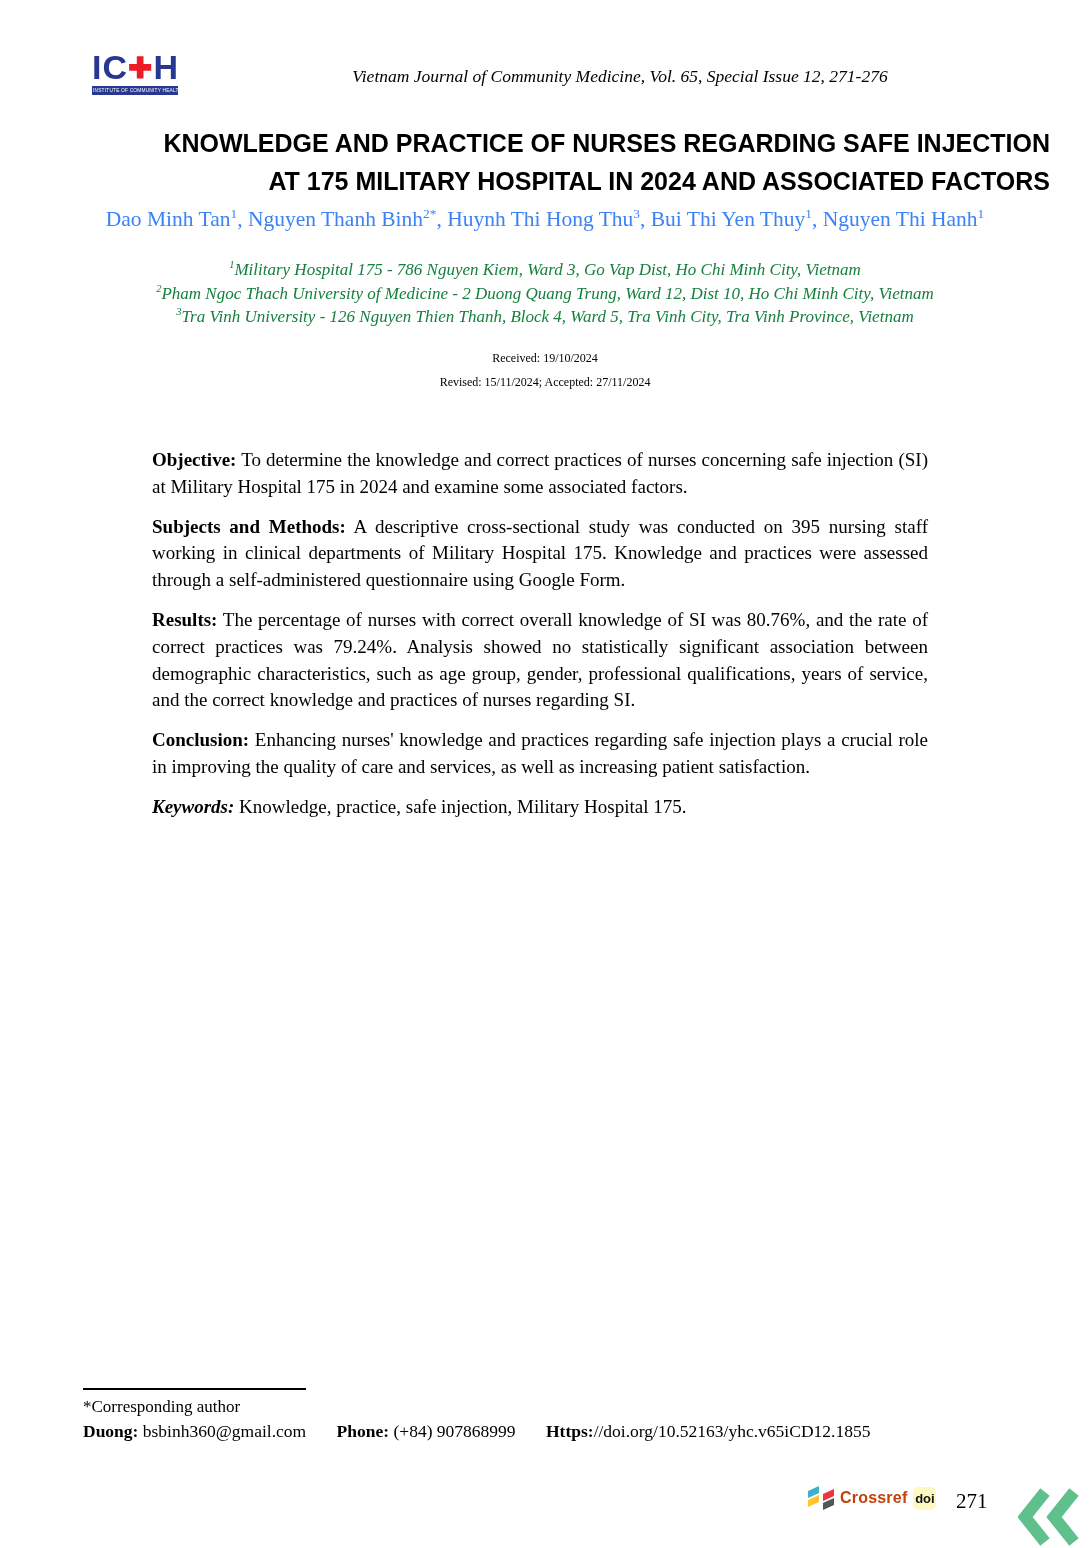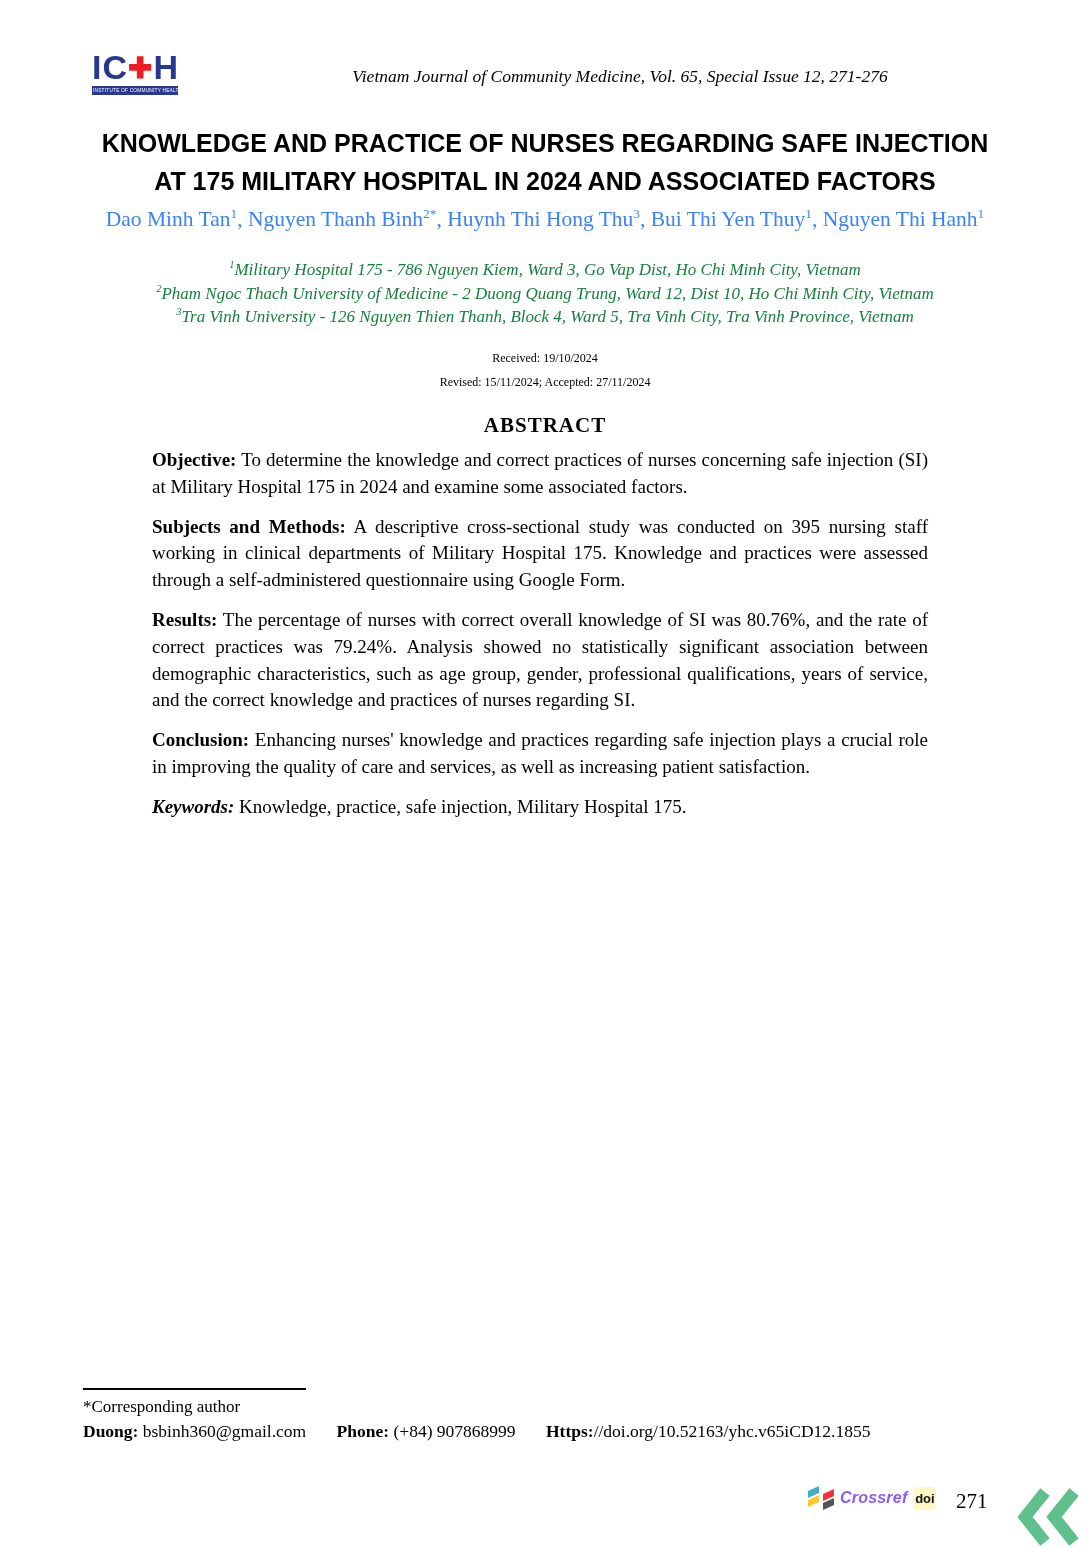--- a/index.html
+++ b/index.html
@@ -24,21 +24,21 @@
     font-family:"Liberation Sans", sans-serif; font-size:4.8px;
     letter-spacing:.2px; padding:2px 1px; white-space:nowrap; overflow:hidden;
   }
   .journal-line {
     position:absolute; top:66px; left:200px; right:50px; text-align:center;
     font-style:italic; font-size:17.5px; color:#000;
   }
 
   
   .title {
-    position:absolute; top:124px; left:40px; right:40px; text-align:center;
+    position:absolute; top:124px; left:40px; right:40px; text-align:right;
     font-family:"Liberation Sans", sans-serif; font-weight:bold;
     font-size:25px; line-height:38px; color:#000;
   }
   .authors {
     position:absolute; top:207px; left:20px; right:20px; text-align:center;
     font-size:21.5px; color:#3b82f6;
   }
   sup { font-size:62%; vertical-align:super; line-height:0; }
   .affiliations {
     position:absolute; top:258px; left:40px; right:40px; text-align:center;
@@ -67,21 +67,21 @@
   .footnote-note { position:absolute; left:83px; top:1397px; font-size:17px; color:#000; }
   .contact-line  { position:absolute; left:83px; top:1421px; font-size:17.5px; color:#000; white-space:nowrap; }
   .contact-line .sp { margin-left:26px; }
 
   
   .crossref {
     position:absolute; left:808px; top:1486px;
     display:flex; align-items:center; gap:6px;
     font-family:"Liberation Sans", sans-serif;
   }
-  .crossref-text { font-size:16px; font-weight:bold; color:#8b5cf6; letter-spacing:.2px;font-style:italic; }
+  .crossref-text { font-size:16px; font-weight:bold; color:#c2410c; letter-spacing:.2px; }
   .doi-badge {
     width:23px; height:23px; background:#fef9c3; border-radius:5px;
     color:#111; font-size:13px; font-weight:bold;
     display:flex; align-items:center; justify-content:center;
   }
   .page-number { position:absolute; left:956px; top:1489px; font-size:21px; color:#000; }
   .chevrons { position:absolute; right:8px; bottom:2px; line-height:0; }
 </style>
 </head>
 <body>
@@ -112,21 +112,20 @@
     <div><sup>1</sup><span>Military Hospital 175 - 786 Nguyen Kiem, Ward 3, Go Vap Dist, Ho Chi Minh City, Vietnam</span></div>
     <div><sup>2</sup><span>Pham Ngoc Thach University of Medicine - 2 Duong Quang Trung, Ward 12, Dist 10, Ho Chi Minh City, Vietnam</span></div>
     <div><sup>3</sup><span>Tra Vinh University - 126 Nguyen Thien Thanh, Block 4, Ward 5, Tra Vinh City, Tra Vinh Province, Vietnam</span></div>
   </div>
 
   <div class="dates">
     <div>Received: 19/10/2024</div>
     <div>Revised: 15/11/2024; Accepted: 27/11/2024</div>
   </div>
 
-  <h2 class="abstract-heading">ABSTRACT</h2>
 
   <div class="abstract-body">
     <p><b class="plabel">Objective:</b> <span>To determine the knowledge and correct practices of nurses concerning safe injection (SI) at Military Hospital 175 in 2024 and examine some associated factors.</span></p>
     <p><b class="plabel">Subjects and Methods:</b> <span>A descriptive cross-sectional study was conducted on 395 nursing staff working in clinical departments of Military Hospital 175. Knowledge and practices were assessed through a self-administered questionnaire using Google Form.</span></p>
     <p><b class="plabel">Results:</b> <span>The percentage of nurses with correct overall knowledge of SI was 80.76%, and the rate of correct practices was 79.24%. Analysis showed no statistically significant association between demographic characteristics, such as age group, gender, professional qualifications, years of service, and the correct knowledge and practices of nurses regarding SI.</span></p>
     <p><b class="plabel">Conclusion:</b> <span>Enhancing nurses' knowledge and practices regarding safe injection plays a crucial role in improving the quality of care and services, as well as increasing patient satisfaction.</span></p>
     <p><b class="plabel italic">Keywords:</b> <span>Knowledge, practice, safe injection, Military Hospital 175.</span></p>
   </div>
 
   <div class="footnote-rule"></div>

